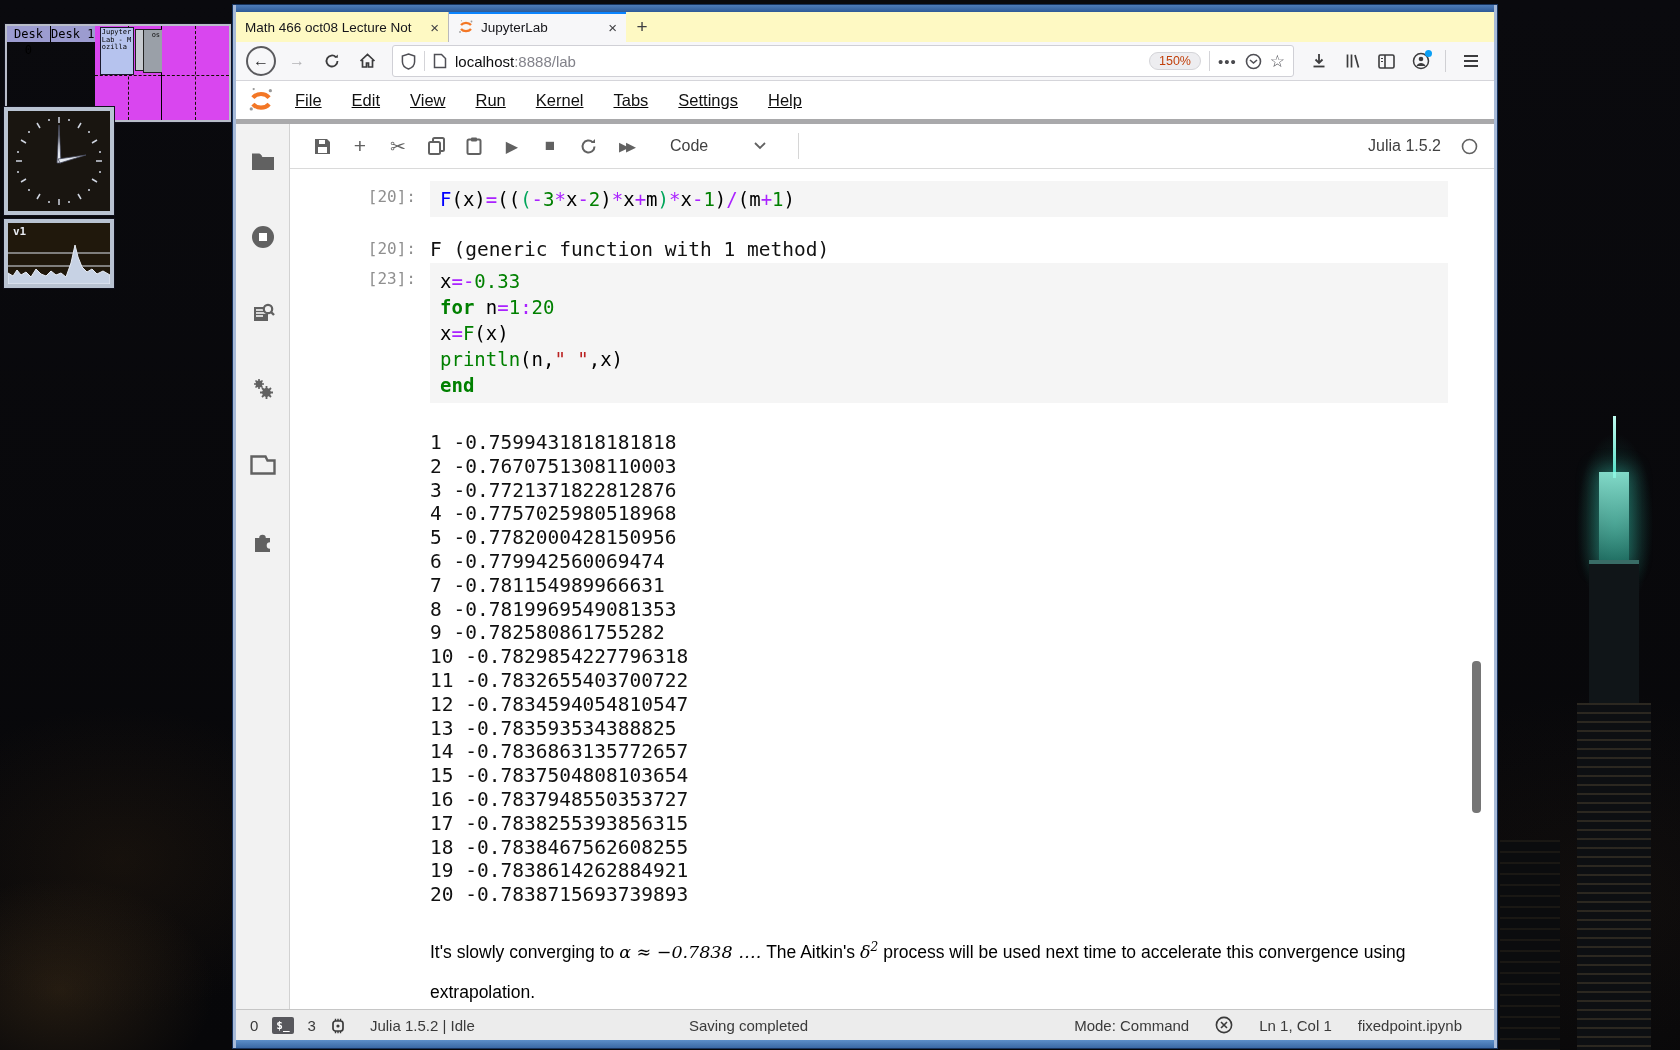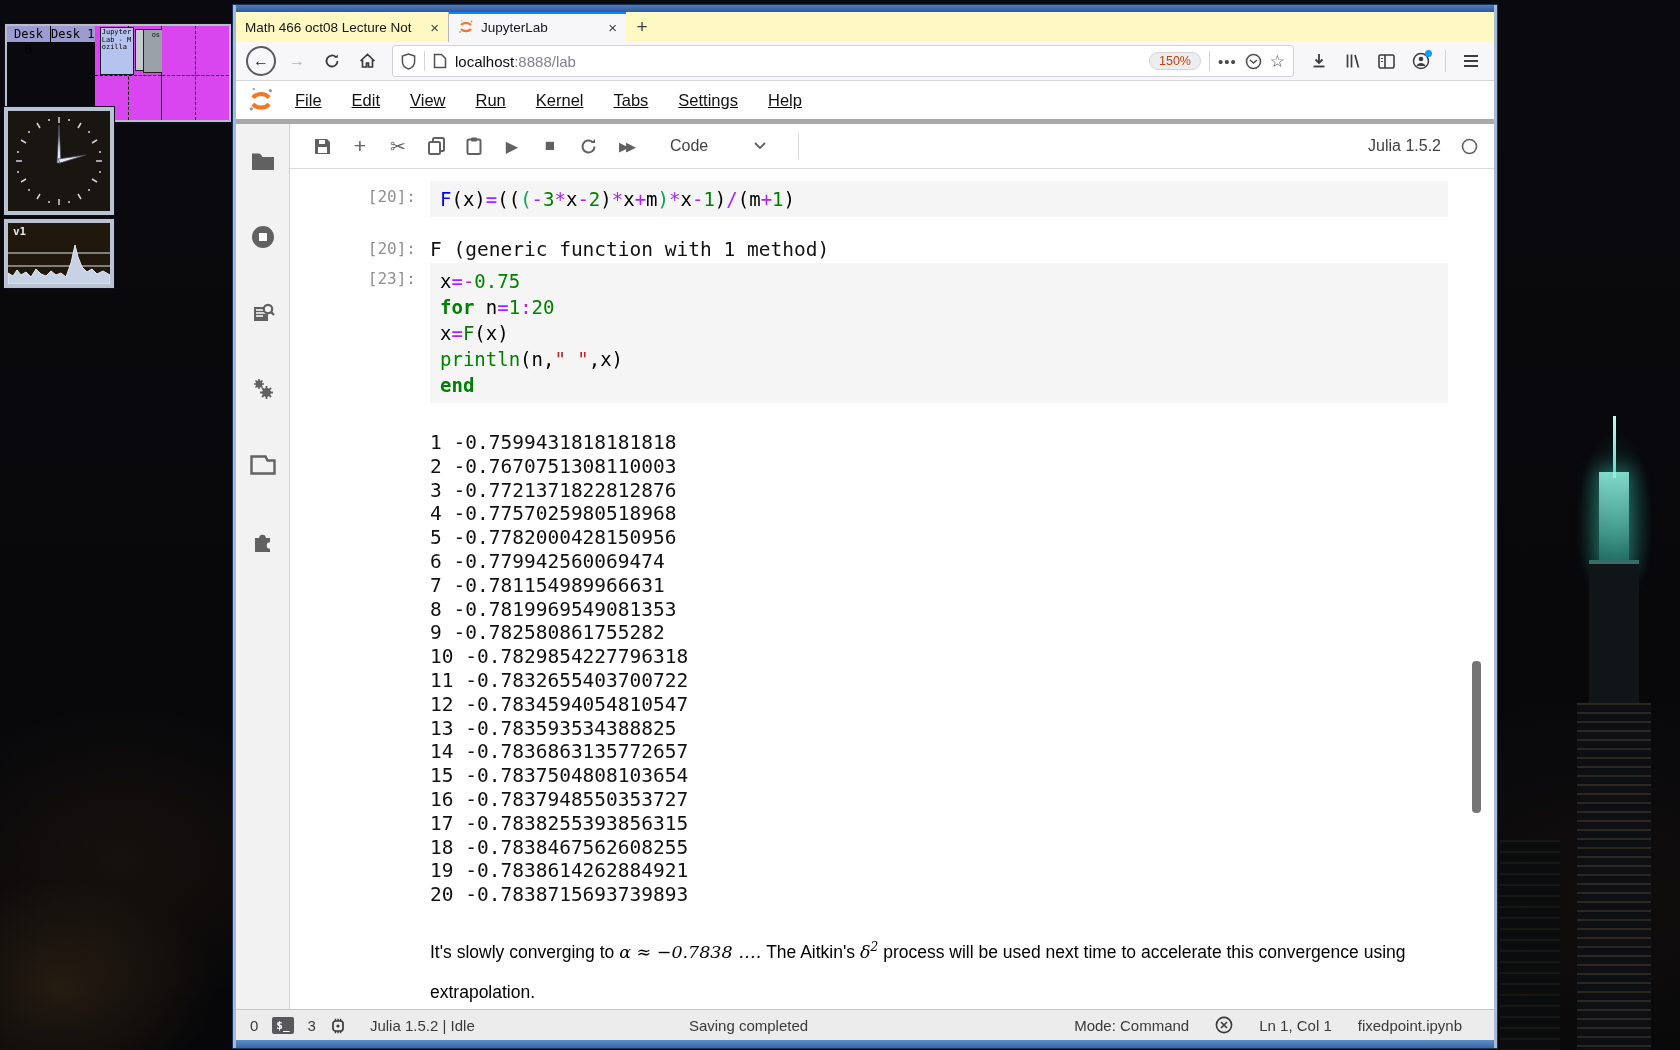--- a/index.html
+++ b/index.html
@@ -424,21 +424,21 @@
               </div>
           </div>
           <div class="row m16">
             <div class="prompt">[20]:</div>
             <div class="out-text">F (generic function with 1 method)</div>
           </div>
 
           <div class="row m38">
             <div class="prompt">[23]:</div>
             <div class="editor">
-                <div class="code-line"><span class="tk-p">x</span><span class="tk-op">=-</span><span class="tk-num">0.75</span></div>
+                <div class="code-line"><span class="tk-p">x</span><span class="tk-op">=-</span><span class="tk-num">0.33</span></div>
                 <div class="code-line"><span class="tk-kw">for</span><span class="tk-p"> n</span><span class="tk-op">=</span><span class="tk-num">1</span><span class="tk-op">:</span><span class="tk-num">20</span></div>
                 <div class="code-line"><span class="tk-p">    x</span><span class="tk-op">=</span><span class="tk-bi">F</span><span class="tk-p">(x)</span></div>
                 <div class="code-line"><span class="tk-p">    </span><span class="tk-bi">println</span><span class="tk-p">(n,</span><span class="tk-str">" "</span><span class="tk-p">,x)</span></div>
                 <div class="code-line"><span class="tk-kw">end</span></div>
               </div>
           </div>
           <div class="row m12">
             <div class="prompt"></div>
             <pre class="stream">1 -0.7599431818181818
 2 -0.7670751308110003

